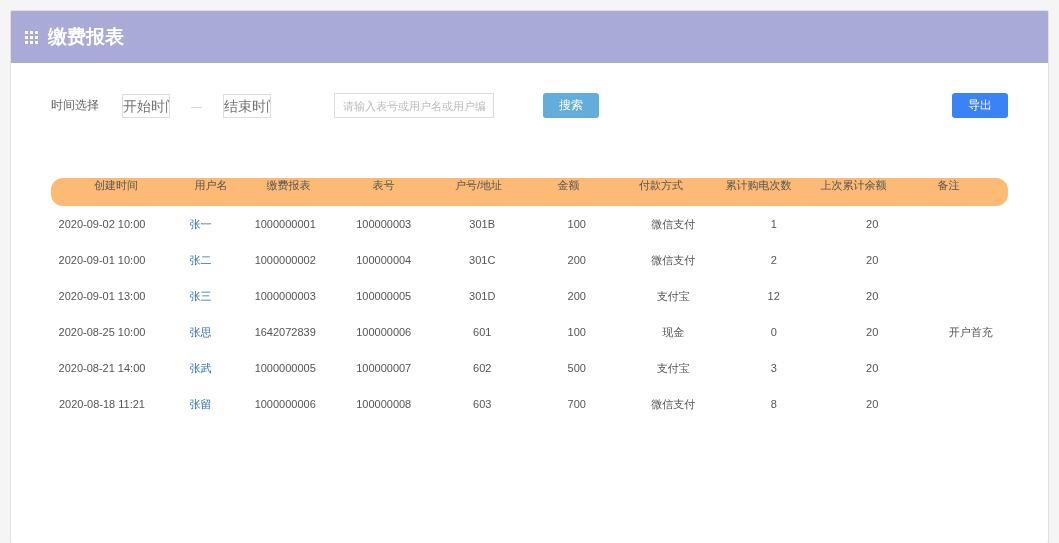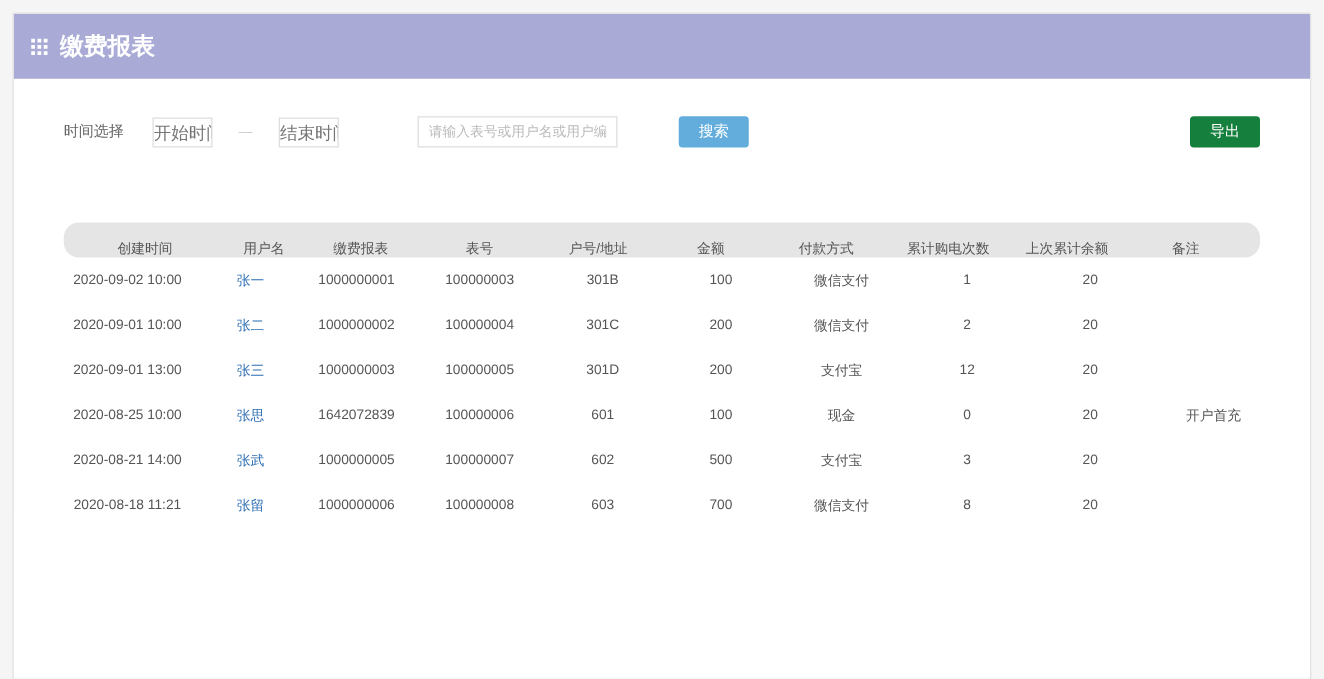--- a/index.html
+++ b/index.html
@@ -85,31 +85,31 @@
       font-size: 12px;
       padding: 0 16px;
       cursor: pointer;
       color: #fff;
     }
     .btn-search {
       background: #62addb;
       margin-left: 30px;
     }
     .btn-export {
-      background: #15803d;
+      background: #3b82f6;
       margin-left: auto;
     }
     .table-wrap {
       width: 100%;
     }
     .thead {
       display: flex;
-      background: #e5e5e5;
+      background: #fdba74;
       height: 28px;
-      align-items: flex-end;
+      align-items: flex-start;
       border-radius: 12px;
     }
     .th, .td {
       text-align: center;
       font-size: 11px;
       color: #555;
     }
     .th { font-weight: normal; }
     .col0 { width: 130px; }
     .col1 { width: 60px; }

